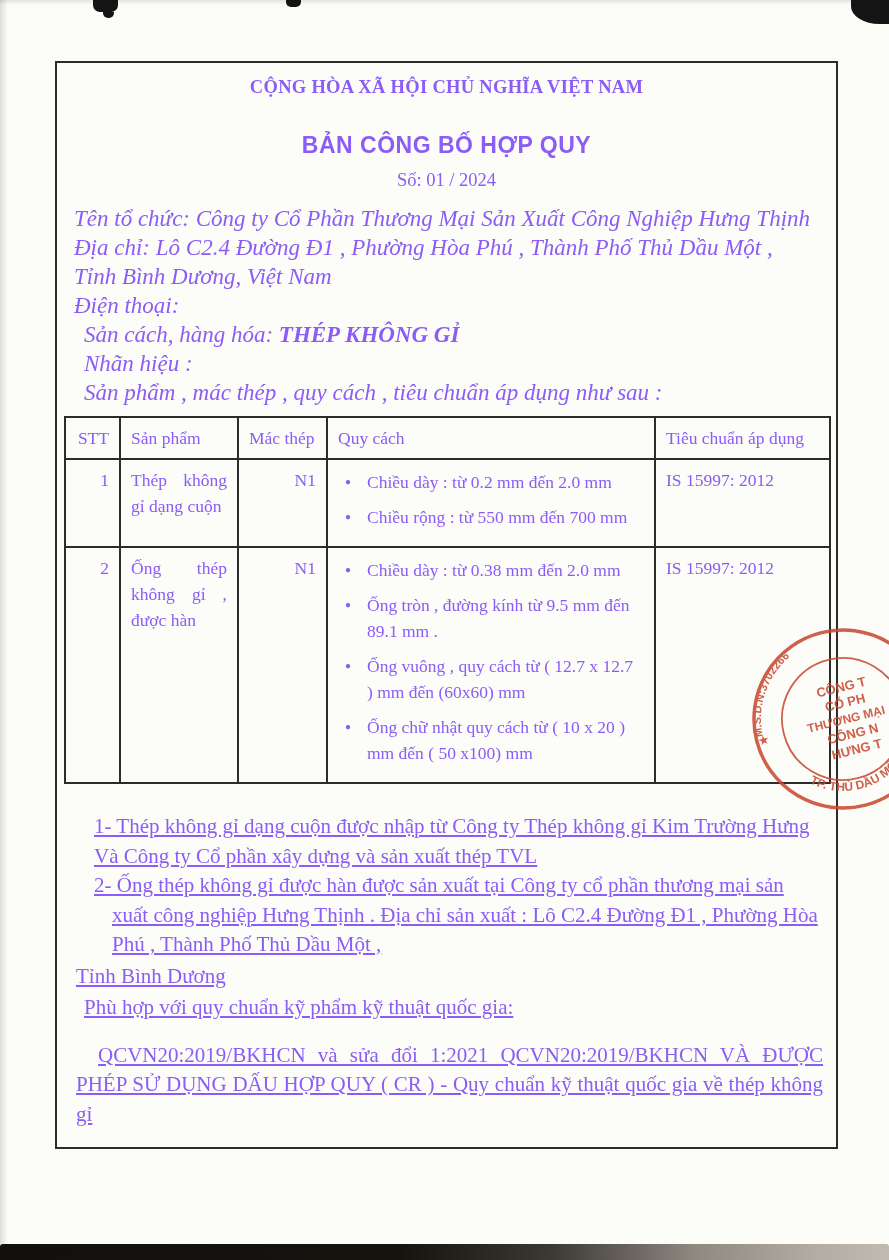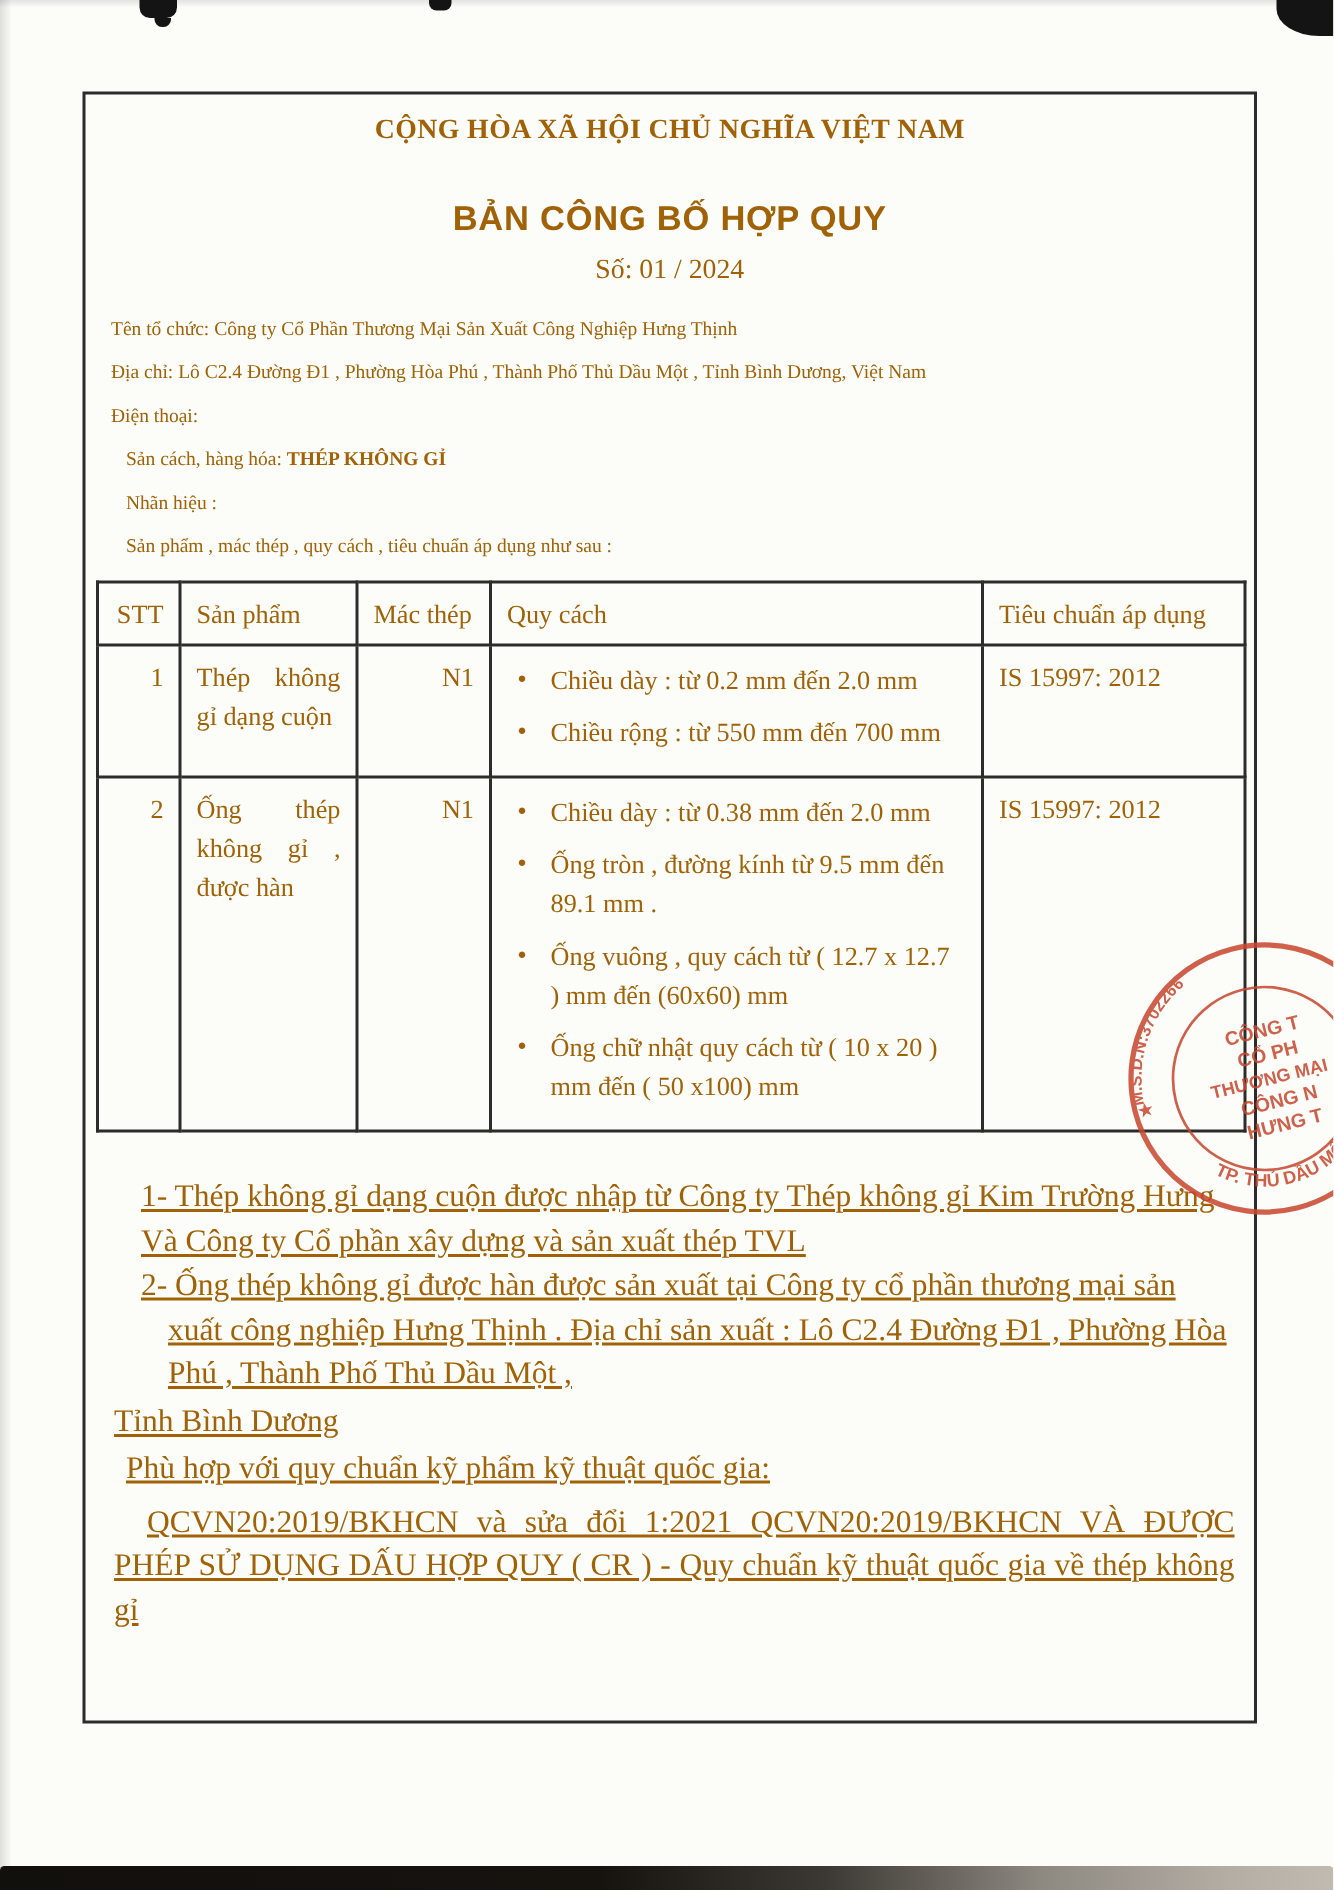--- a/index.html
+++ b/index.html
@@ -1,21 +1,21 @@
 <!DOCTYPE html>
 <html><head>
 <meta charset="utf-8">
 <style>
   * { margin:0; padding:0; box-sizing:border-box; }
   html,body { width:889px; height:1260px; }
   body { font-family:"Liberation Serif", serif; }
 
   .page {
     position:relative; width:889px; height:1260px;
-    background:#fcfcf9; color:#a16207; overflow:hidden;
+    background:#fcfcf9; color:#8b5cf6; overflow:hidden;
   }
   .edge-shade-left {
     position:absolute; left:0; top:0; width:8px; height:100%;
     background:linear-gradient(to right, rgba(0,0,0,.12), rgba(0,0,0,0));
   }
   .edge-shade-top {
     position:absolute; left:0; top:0; width:100%; height:5px;
     background:linear-gradient(to bottom, rgba(0,0,0,.10), rgba(0,0,0,0));
   }
 
@@ -40,21 +40,21 @@
   .national-title { text-align:center; font-weight:bold; font-size:18.5px; letter-spacing:.3px; }
   .motto { text-align:center; font-weight:bold; font-size:17px; margin-top:5px; }
   .motto-inner { display:inline-block; border-bottom:2px solid #2c2c2c; padding:0 10px 2px 10px; }
 
   .doc-title {
     text-align:center; font-family:"Liberation Sans", sans-serif;
     font-size:23px; font-weight:bold; letter-spacing:.5px; margin-top:34px;
   }
   .doc-number { text-align:center; font-size:18.5px; margin-top:11px; }
 
-  .body-block { margin-top:13px; font-size:13px; line-height:29px; padding:0 10px; }
+  .body-block { margin-top:13px; font-size:23px; line-height:29px; padding:0 10px;font-style:italic; }
   .body-line { margin:0; }
   .body-line.indent { padding-left:10px; }
   .product-value { font-weight:bold; }
 
   
   .spec-table {
     width:100%; border-collapse:collapse; table-layout:fixed;
     margin-top:9px; font-size:17.5px; line-height:26px;
   }
   .spec-table th, .spec-table td {
@@ -67,21 +67,21 @@
   .spec-table li { position:relative; padding-left:29px; margin-bottom:9px; padding-right:6px; }
   .spec-table li::before { content:"●"; position:absolute; left:7px; top:0; font-size:10px; }
 
   
   .notes { margin-top:28px; font-size:21px; line-height:29.5px; padding:0 4px 0 12px;text-decoration:underline; }
   .note { margin:0; }
   .note.n1 { padding-left:18px; }
   .note.n2 { padding-left:36px; text-indent:-18px; }
   .note.plain { padding-left:0; margin-top:2px; }
   .note.conform { padding-left:8px; margin-top:2px; }
-  .note.qcvn { text-align:justify; text-indent:22px; margin-top:6px; padding-left:0; padding-right:2px; }
+  .note.qcvn { text-align:justify; text-indent:22px; margin-top:18px; padding-left:0; padding-right:2px; }
 
   
   .stamp {
     position:absolute; left:750px; top:626px;
     transform:rotate(-14deg); opacity:.86;
   }
   .stamp text { font-family:"Liberation Sans", sans-serif; font-weight:bold; fill:#c8472f; }
   .stamp .ring { stroke:#c8472f; fill:none; }
 </style>
 </head>

